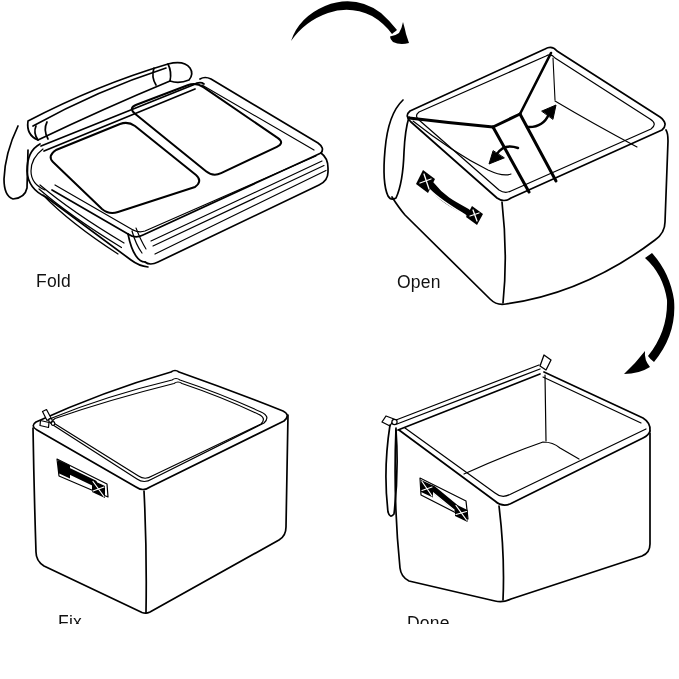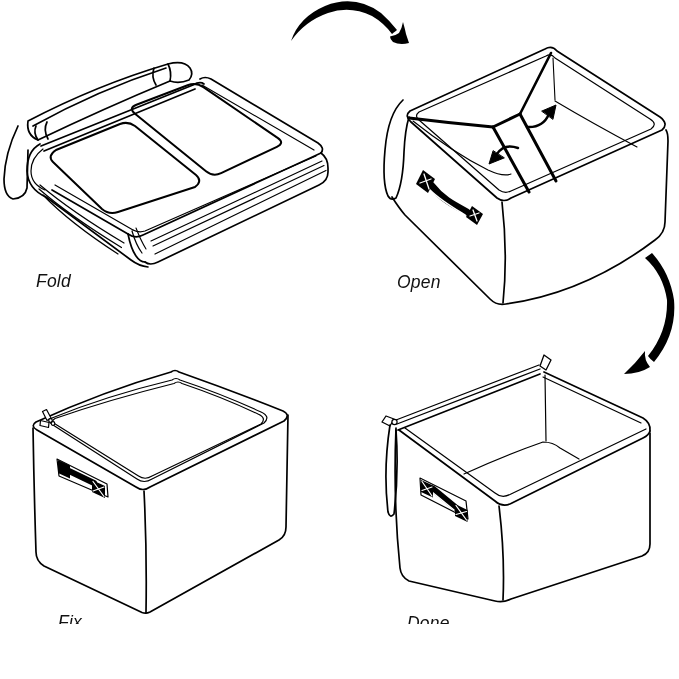--- a/index.html
+++ b/index.html
@@ -1,16 +1,16 @@
 <!DOCTYPE html>
 <html><head>
 <meta charset="utf-8">
 <style>
 html,body{margin:0;padding:0;background:#fff;}
-#canvas{position:relative;width:679px;height:624px;background:#fff;overflow:hidden;font-style:italic;}
+#canvas{position:relative;width:679px;height:624px;background:#fff;overflow:hidden;}
 svg{position:absolute;top:0;left:0;}
 text{font-family:"Liberation Sans",sans-serif;fill:#111;}
 </style>
 </head>
 <body>
 <div id="canvas">
 <svg width="679" height="679" viewBox="0 0 679 679" fill="none" stroke="#000" stroke-width="1.7" stroke-linecap="round" stroke-linejoin="round">
 
 <g id="fold">
 

